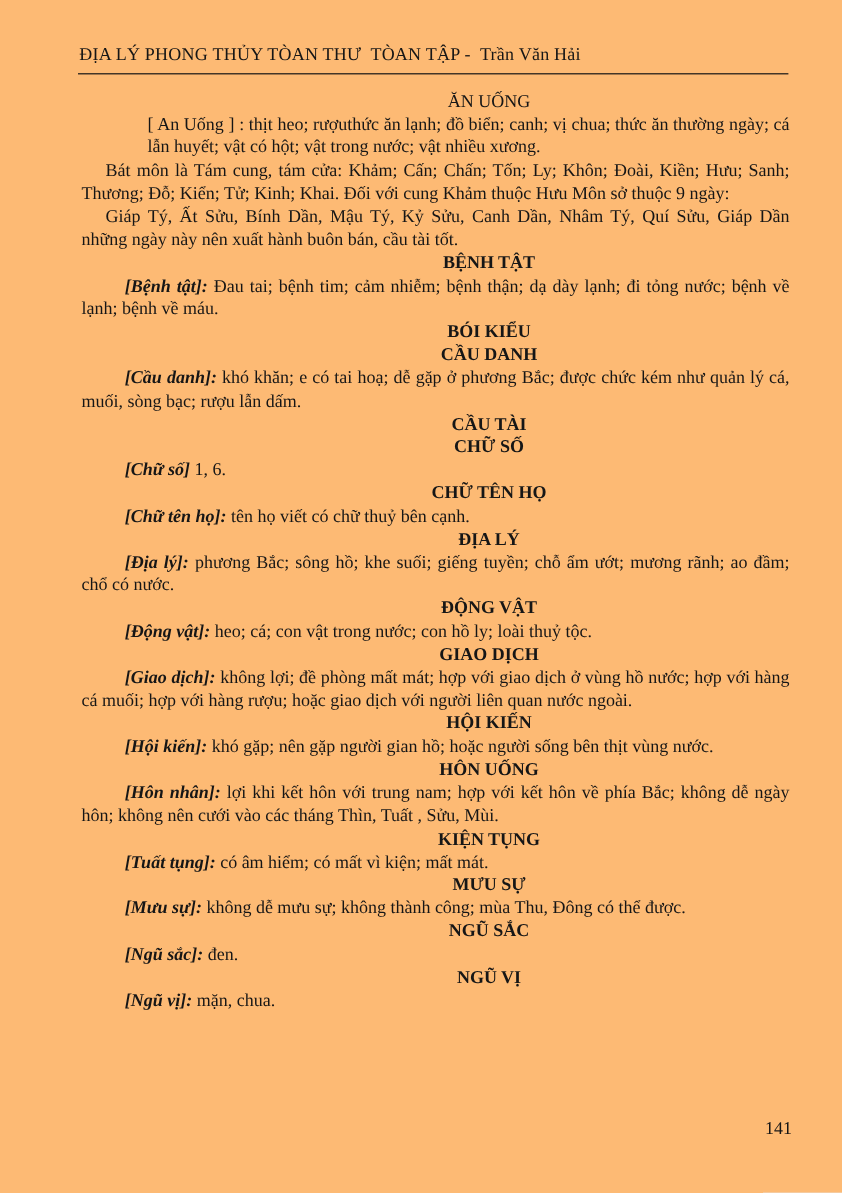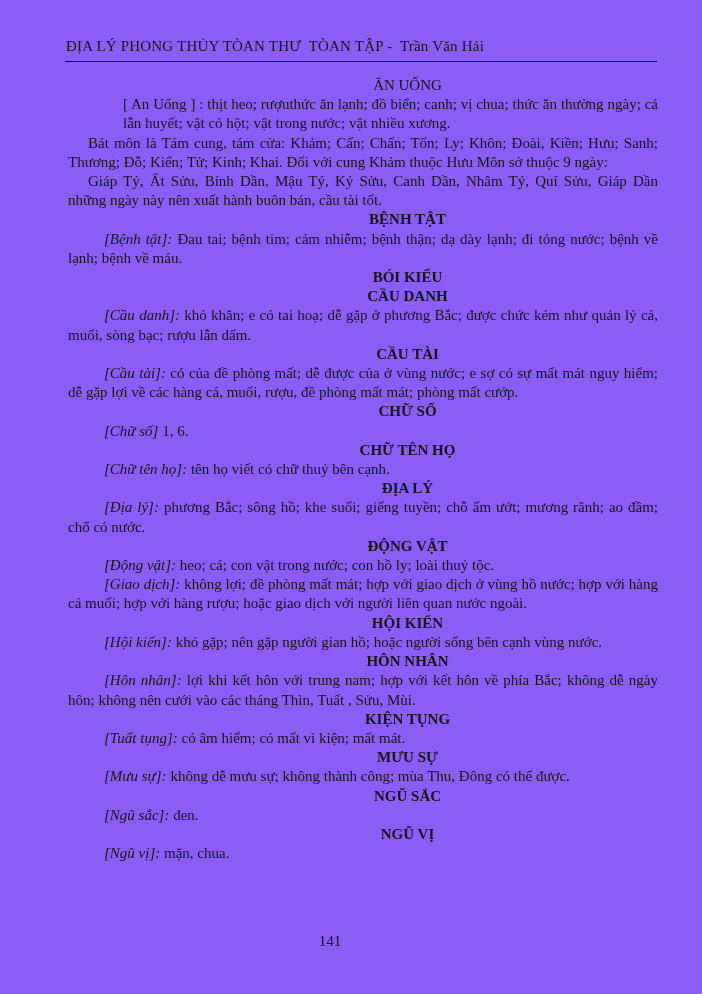--- a/index.html
+++ b/index.html
@@ -1,17 +1,17 @@
 <!DOCTYPE html>
 <html><head>
 <meta charset="utf-8">
 <style>
   html,body{margin:0;padding:0;background:#e8e8e8;}
   .page{
-    position:relative;width:702px;height:994px;background:#8b5cf6;
+    position:relative;width:702px;height:994px;background:#fdba74;
     font-family:"Liberation Serif","DejaVu Serif",serif;color:#161616;
     overflow:hidden;margin:0 auto;
   }
   .hdr-title{
     position:absolute;left:66px;top:38px;font-size:15px;letter-spacing:.2px;
     white-space:pre;color:#161616;
   }
   .hdr-rule{
     position:absolute;left:65px;top:61px;width:592px;height:0;
     border-top:1.6px solid #161616;
@@ -22,23 +22,23 @@
     hyphens:none;-webkit-hyphens:none;
   }
   .heading{
     margin:0;font-size:15px;font-weight:bold;line-height:19.2px;
     text-indent:89px;text-align:center;white-space:pre-wrap;
   }
   .heading.plain{font-weight:normal;}
   .para{margin:0;text-indent:36px;}
   .para.indent-sm{text-indent:20px;}
   .para.block{margin-left:55px;text-indent:0;}
-  .lead{font-style:italic;}
+  .lead{font-style:italic;font-weight:bold;}
   .pageno{
-    position:absolute;left:0;bottom:44px;width:660px;text-align:center;
+    position:absolute;left:0;bottom:44px;width:660px;text-align:right;
     font-size:15px;color:#161616;
   }
 </style>
 </head>
 <body>
 
 <div class="page">
 
   <div class="hdr-title">ĐỊA LÝ PHONG THỦY TÒAN THƯ  TÒAN TẬP -  Trần Văn Hải</div>
   <div class="hdr-rule"></div>
@@ -53,40 +53,40 @@
 
     <h2 class="heading">BỆNH TẬT</h2>
     <p class="para"><span class="lead">[Bệnh tật]:</span><span> Đau tai; bệnh tim; cảm nhiễm; bệnh thận; dạ dày lạnh; đi tỏng nước; bệnh về lạnh; bệnh về máu.</span></p>
 
     <h2 class="heading">BÓI KIỂU</h2>
 
     <h2 class="heading">CẦU DANH</h2>
     <p class="para"><span class="lead">[Cầu danh]:</span><span> khó khăn; e có tai hoạ; dễ gặp ở phương Bắc; được chức kém như quản lý cá, muối, sòng bạc; rượu lẫn dấm.</span></p>
 
     <h2 class="heading">CẦU TÀI</h2>
-    <p class="para"><span class="lead">[Cầu tài]:</span><span> có của đề phòng mất; dễ được của ở vùng nước; e sợ có sự mất mát nguy hiểm; dễ gặp lợi về các hàng cá, muối, rượu, đề phòng mất mát; phòng mất cướp.</span></p>
 
     <h2 class="heading">CHỮ SỐ</h2>
     <p class="para"><span class="lead">[Chữ số]</span><span> 1, 6.</span></p>
 
     <h2 class="heading">CHỮ TÊN HỌ</h2>
     <p class="para"><span class="lead">[Chữ tên họ]:</span><span> tên họ viết có chữ thuỷ bên cạnh.</span></p>
 
     <h2 class="heading">ĐỊA LÝ</h2>
     <p class="para"><span class="lead">[Địa lý]:</span><span> phương Bắc; sông hồ; khe suối; giếng tuyền; chỗ ẩm ướt; mương rãnh; ao đầm; chổ có nước.</span></p>
 
     <h2 class="heading">ĐỘNG VẬT</h2>
     <p class="para"><span class="lead">[Động vật]:</span><span> heo; cá; con vật trong nước; con hồ ly; loài thuỷ tộc.</span></p>
 
+    <h2 class="heading">GIAO DỊCH</h2>
     <p class="para"><span class="lead">[Giao dịch]:</span><span> không lợi; đề phòng mất mát; hợp với giao dịch ở vùng hồ nước; hợp với hàng cá muối; hợp với hàng rượu; hoặc giao dịch với người liên quan nước ngoài.</span></p>
 
     <h2 class="heading">HỘI KIẾN</h2>
-    <p class="para"><span class="lead">[Hội kiến]:</span><span> khó gặp; nên gặp người gian hồ; hoặc người sống bên cạnh vùng nước.</span></p>
+    <p class="para"><span class="lead">[Hội kiến]:</span><span> khó gặp; nên gặp người gian hồ; hoặc người sống bên thịt vùng nước.</span></p>
 
-    <h2 class="heading">HÔN NHÂN</h2>
+    <h2 class="heading">HÔN UỐNG</h2>
     <p class="para"><span class="lead">[Hôn nhân]:</span><span> lợi khi kết hôn với trung nam; hợp với kết hôn về phía Bắc; không dễ ngày hôn; không nên cưới vào các tháng Thìn, Tuất , Sửu, Mùi.</span></p>
 
     <h2 class="heading">KIỆN TỤNG</h2>
     <p class="para"><span class="lead">[Tuất tụng]:</span><span> có âm hiểm; có mất vì kiện; mất mát.</span></p>
 
     <h2 class="heading">MƯU SỰ</h2>
     <p class="para"><span class="lead">[Mưu sự]:</span><span> không dễ mưu sự; không thành công; mùa Thu, Đông có thể được.</span></p>
 
     <h2 class="heading">NGŨ SẮC</h2>
     <p class="para"><span class="lead">[Ngũ sắc]:</span><span> đen.</span></p>

